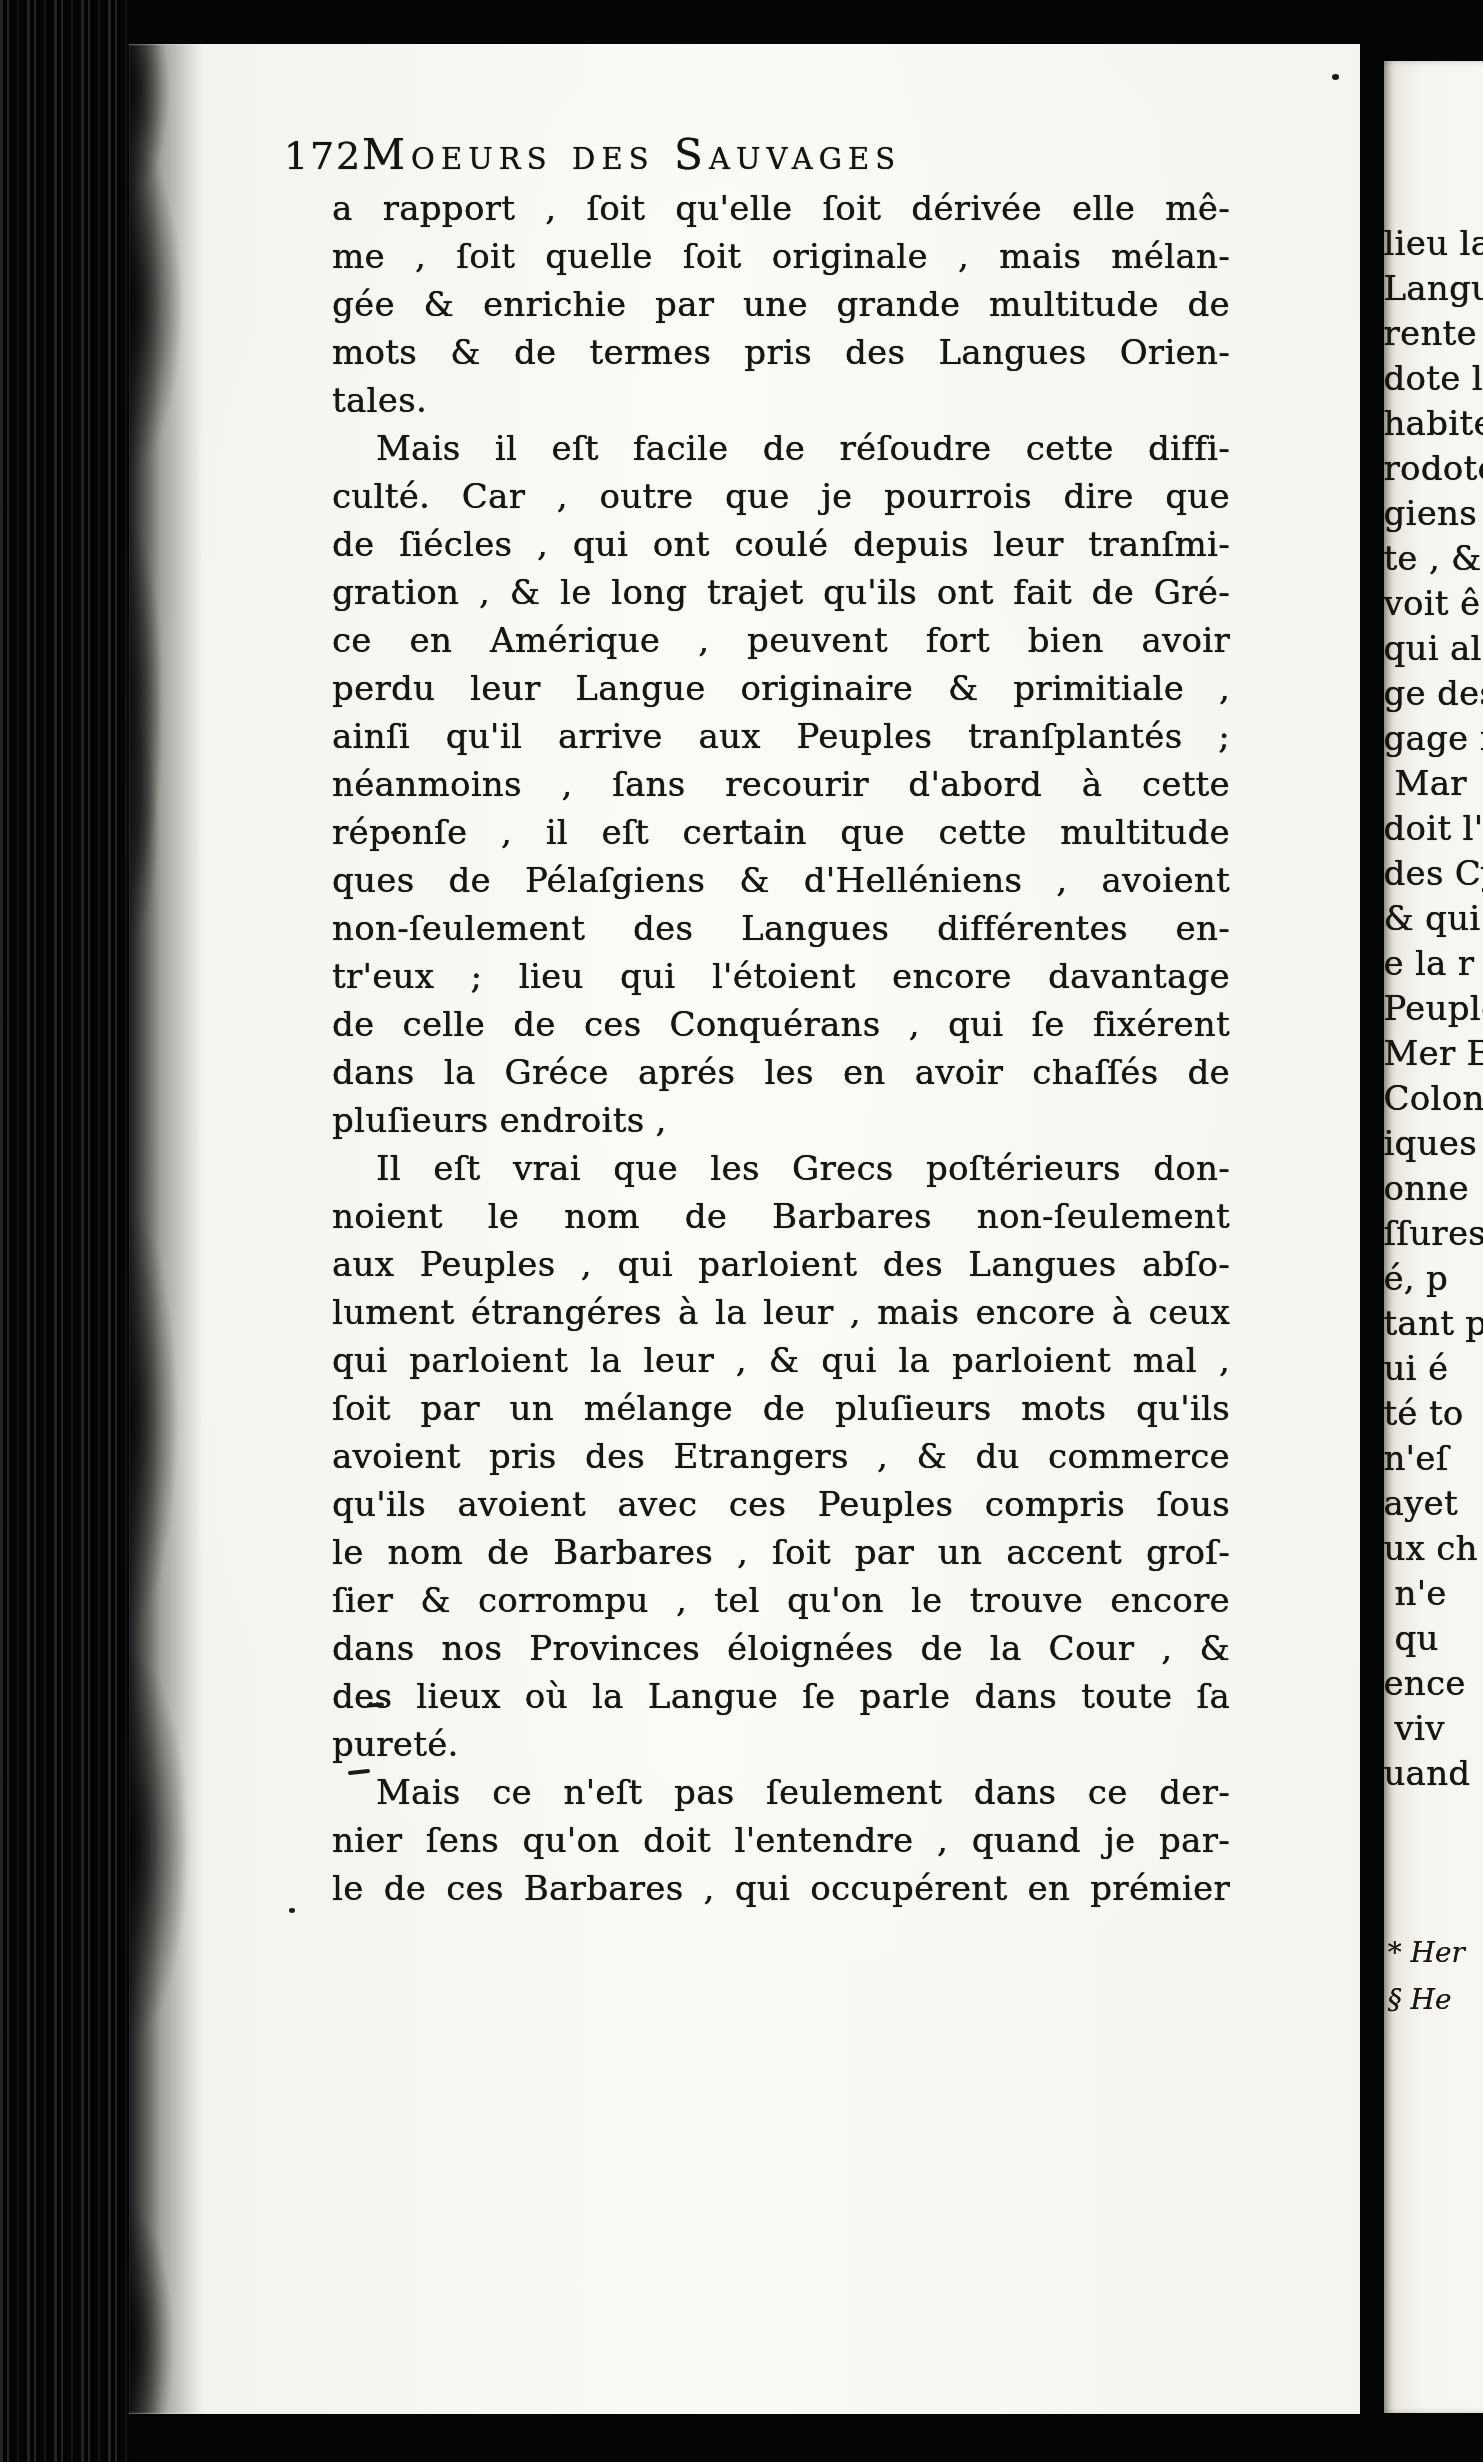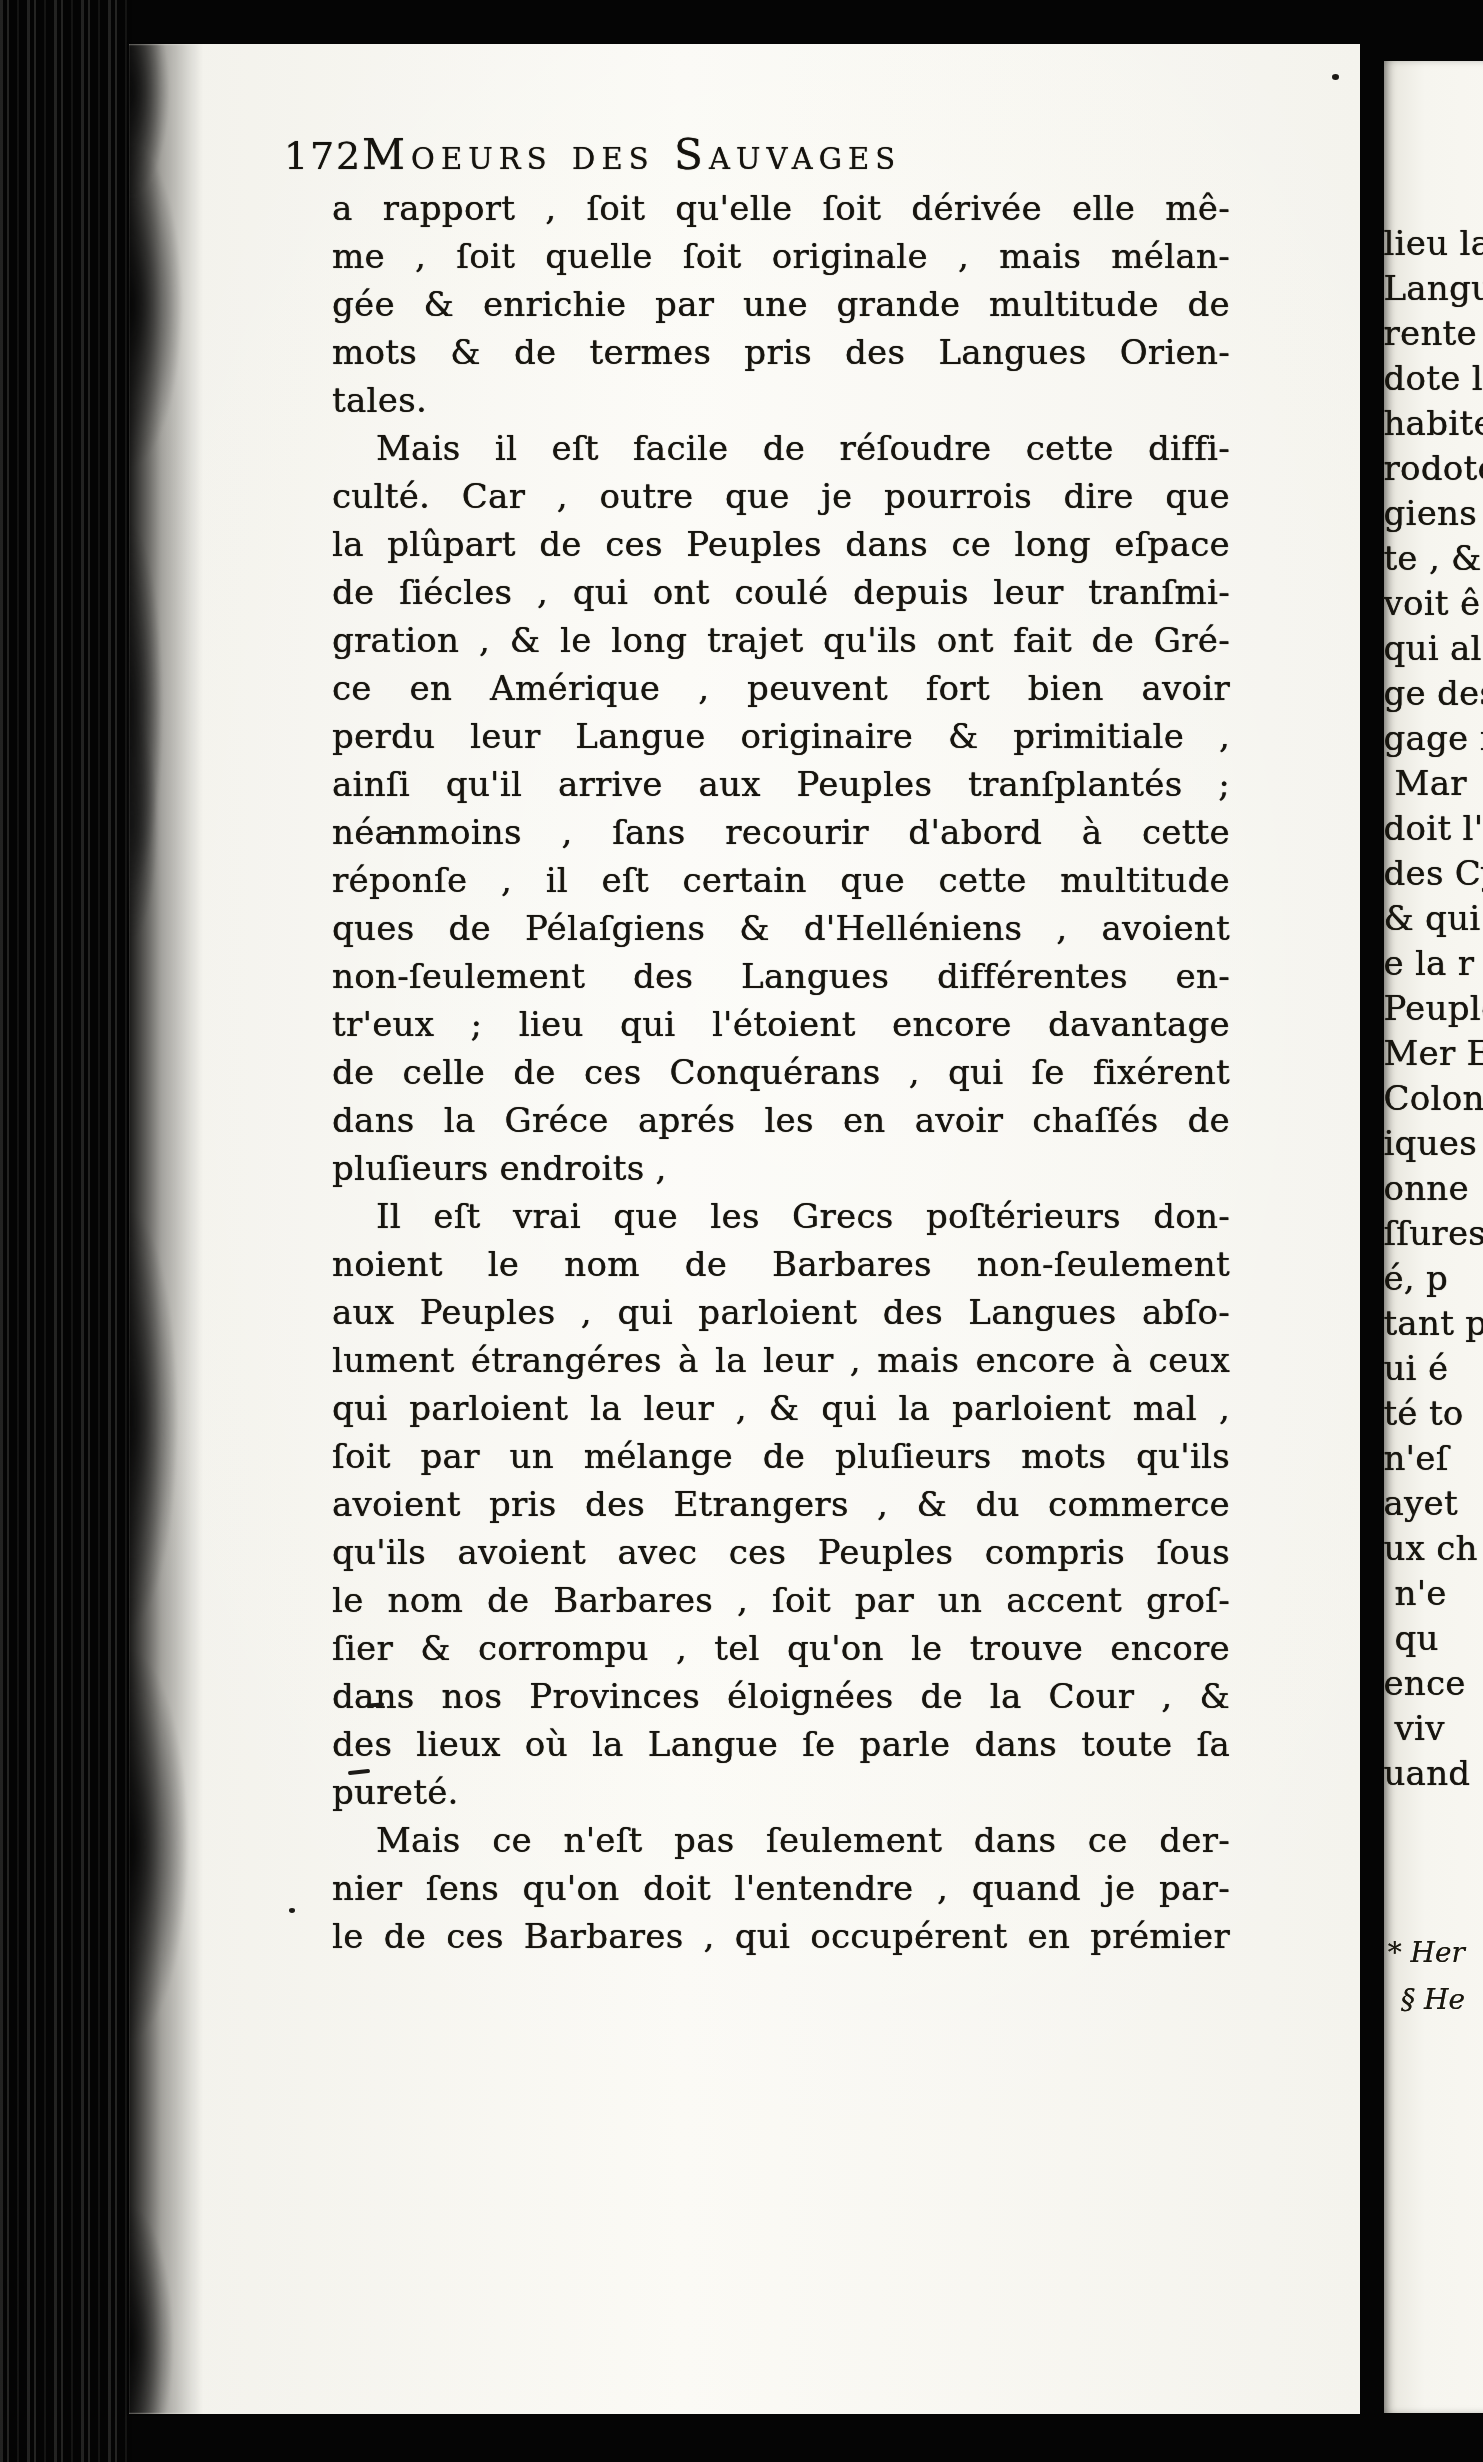--- a/index.html
+++ b/index.html
@@ -82,21 +82,20 @@
     letter-spacing: 0.3px; white-space: pre;
     text-shadow: 0 0 0.8px rgba(25,22,15,0.9), 0.4px 0.4px 0 rgba(25,22,15,0.3);
   }
   .fragment .fline { height: 45px; text-indent: -3.1px; }
 
   .fragment-notes {
     position: absolute; left: 3.7px; top: 1868px;
     color: #1a180f; font-size: 28px; line-height: 47px;
     font-style: italic; white-space: pre;
     text-shadow: 0 0 0.6px rgba(25,22,15,0.85);
-    text-align: right;
   }
 
   
   .speck { position: absolute; background: #1c1a16; border-radius: 1.8px; }
   .speck.s1 { left: 367px; top: 1703px; width: 17px; height: 4.3px; transform: rotate(-4deg); }
   .speck.s2 { left: 348px; top: 1770px; width: 22px; height: 3.7px; transform: rotate(-6deg); }
   .speck.s3 { left: 391px; top: 831px; width: 9.8px; height: 3.1px; }
   .speck.s4 { left: 1332px; top: 74px; width: 7.4px; height: 6.1px; border-radius: 50%; }
   .speck.s5 { left: 289px; top: 1909px; width: 6.1px; height: 4.9px; border-radius: 50%; }
 </style>
@@ -113,21 +112,20 @@
   </div>
 
   <div class="textblock" style="position:absolute; left:155px; top:140px;">
       <div class="line">a rapport , ſoit qu'elle ſoit dérivée elle mê-</div>
       <div class="line">me , ſoit quelle ſoit originale , mais mélan-</div>
       <div class="line">gée &amp; enrichie par une grande multitude de</div>
       <div class="line">mots &amp; de termes pris des Langues Orien-</div>
       <div class="line end">tales.</div>
       <div class="line indent">Mais il eſt facile de réſoudre cette diffi-</div>
       <div class="line">culté. Car , outre que je pourrois dire que</div>
-      <div class="line">la plûpart de ces Peuples dans ce long eſpace</div>
       <div class="line">de ſiécles , qui ont coulé depuis leur tranſmi-</div>
       <div class="line">gration , &amp; le long trajet qu'ils ont fait de Gré-</div>
       <div class="line">ce en Amérique , peuvent fort bien avoir</div>
       <div class="line">perdu leur Langue originaire &amp; primitiale ,</div>
       <div class="line">ainſi qu'il arrive aux Peuples tranſplantés ;</div>
       <div class="line">néanmoins , ſans recourir d'abord à cette</div>
       <div class="line">réponſe , il eſt certain que cette multitude</div>
       <div class="line">ques de Pélaſgiens &amp; d'Helléniens , avoient</div>
       <div class="line">non-ſeulement des Langues différentes en-</div>
       <div class="line">tr'eux ; lieu qui l'étoient encore davantage</div>

